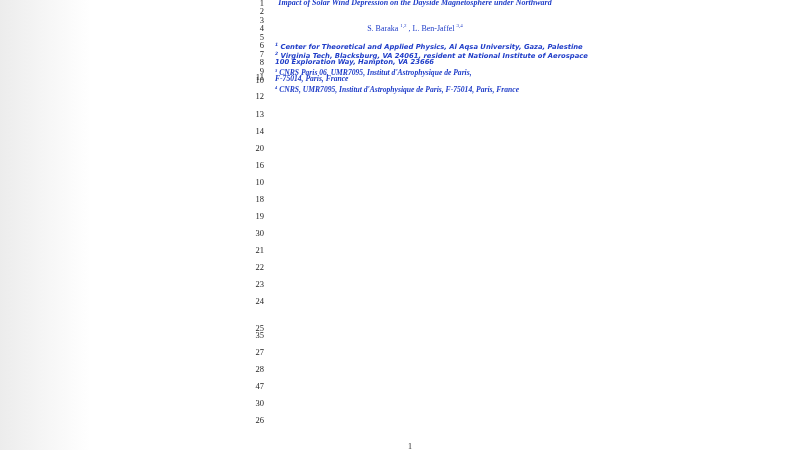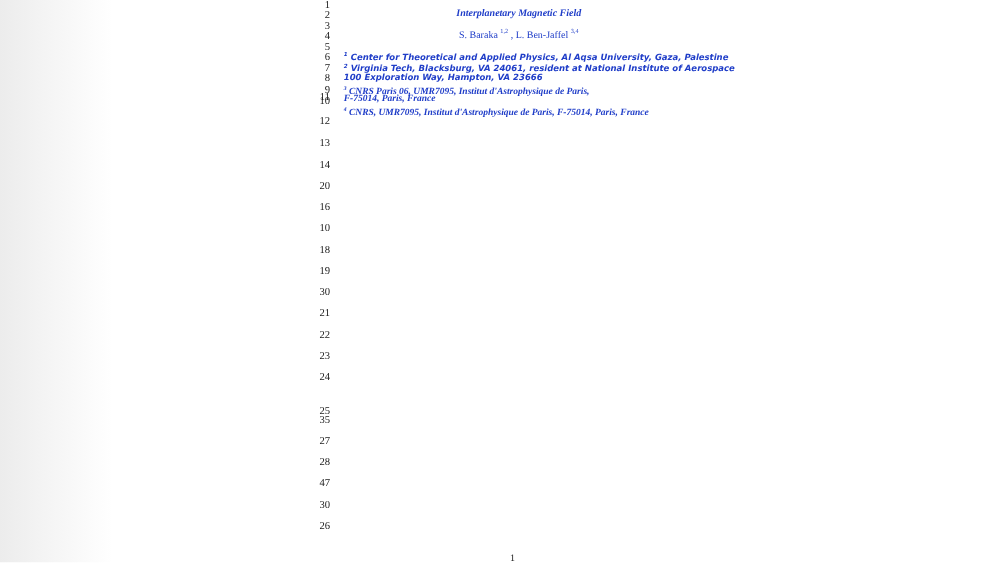--- a/index.html
+++ b/index.html
@@ -105,21 +105,21 @@
   <div class="line-num" style="top:279px">23</div>
   <div class="line-num" style="top:296px">24</div>
   <div class="line-num" style="top:323px">25</div>
   <div class="line-num" style="top:330px">35</div>
   <div class="line-num" style="top:347px">27</div>
   <div class="line-num" style="top:364px">28</div>
   <div class="line-num" style="top:381px">47</div>
   <div class="line-num" style="top:398px">30</div>
   <div class="line-num" style="top:415px">26</div>
 
-  <div class="title blue" style="top:7px">Interplanetary Magnetic Field</div>
+  <div class="title blue" style="top:-1px">Impact of Solar Wind Depression on the Dayside Magnetosphere under Northward</div>
 
   <div class="authors blue">
     <span>S. Baraka</span>
     <sup>1,2</sup><span> , </span><span>L. Ben-Jaffel</span>
     <sup>3,4</sup>
   </div>
 
   <div class="aff sans blue" style="top:41px">
     <sup>1</sup>
     <span>Center for Theoretical and Applied Physics, Al Aqsa University, Gaza, Palestine</span>

